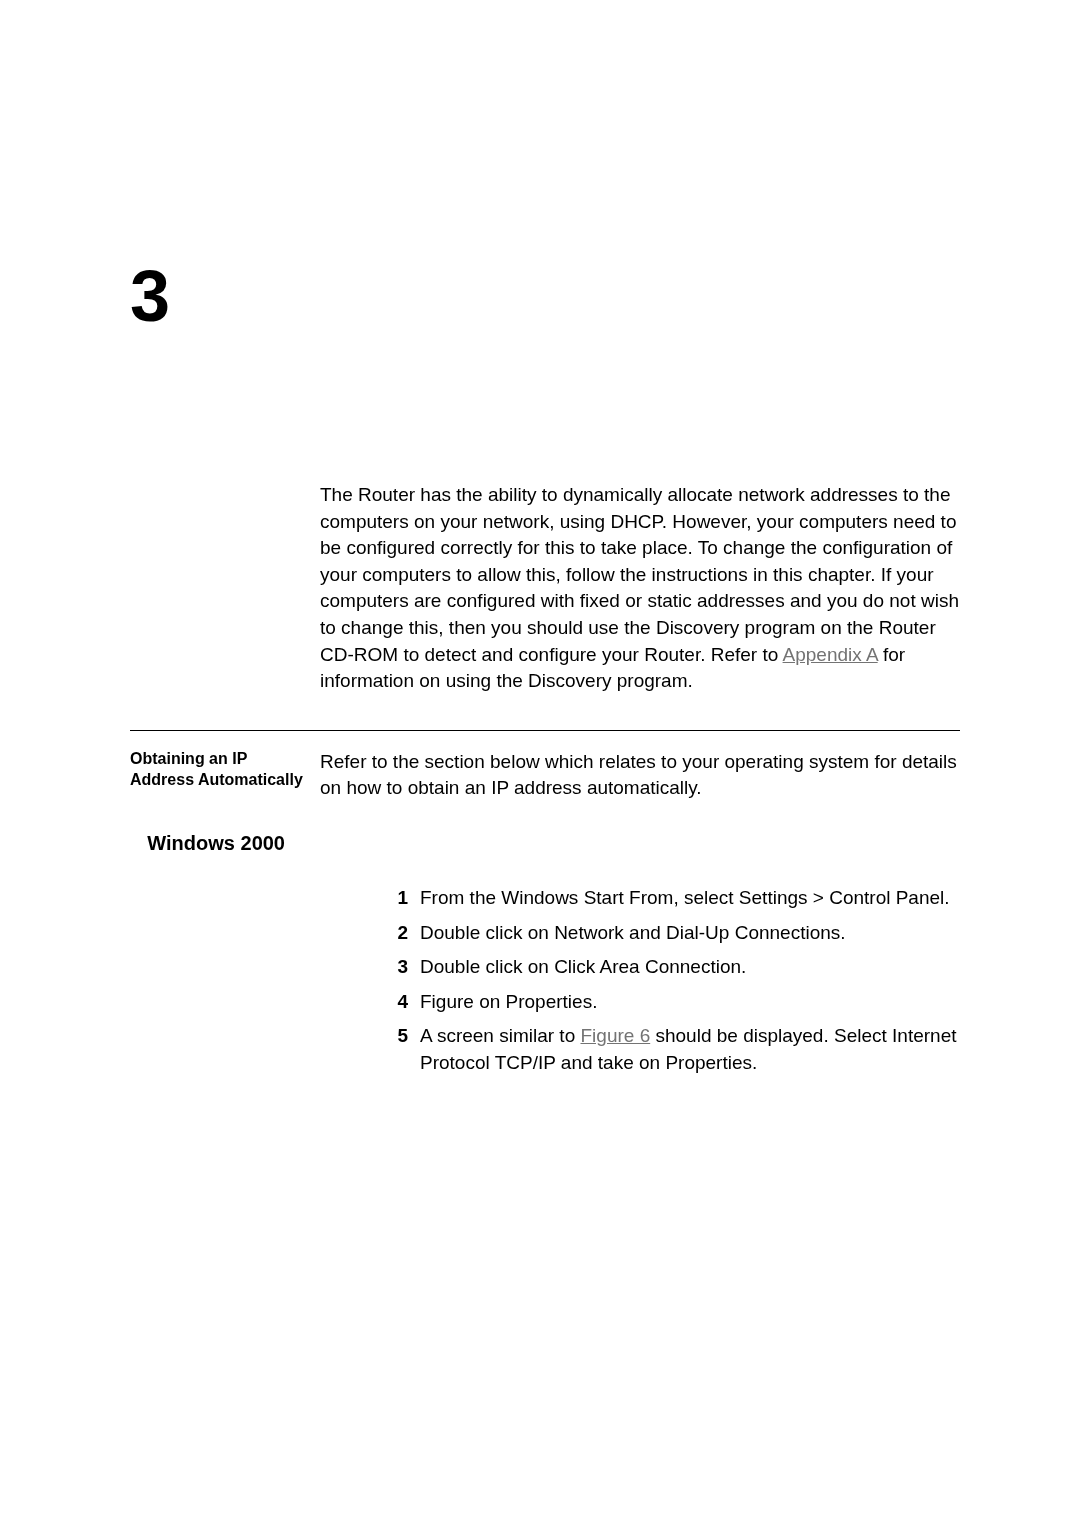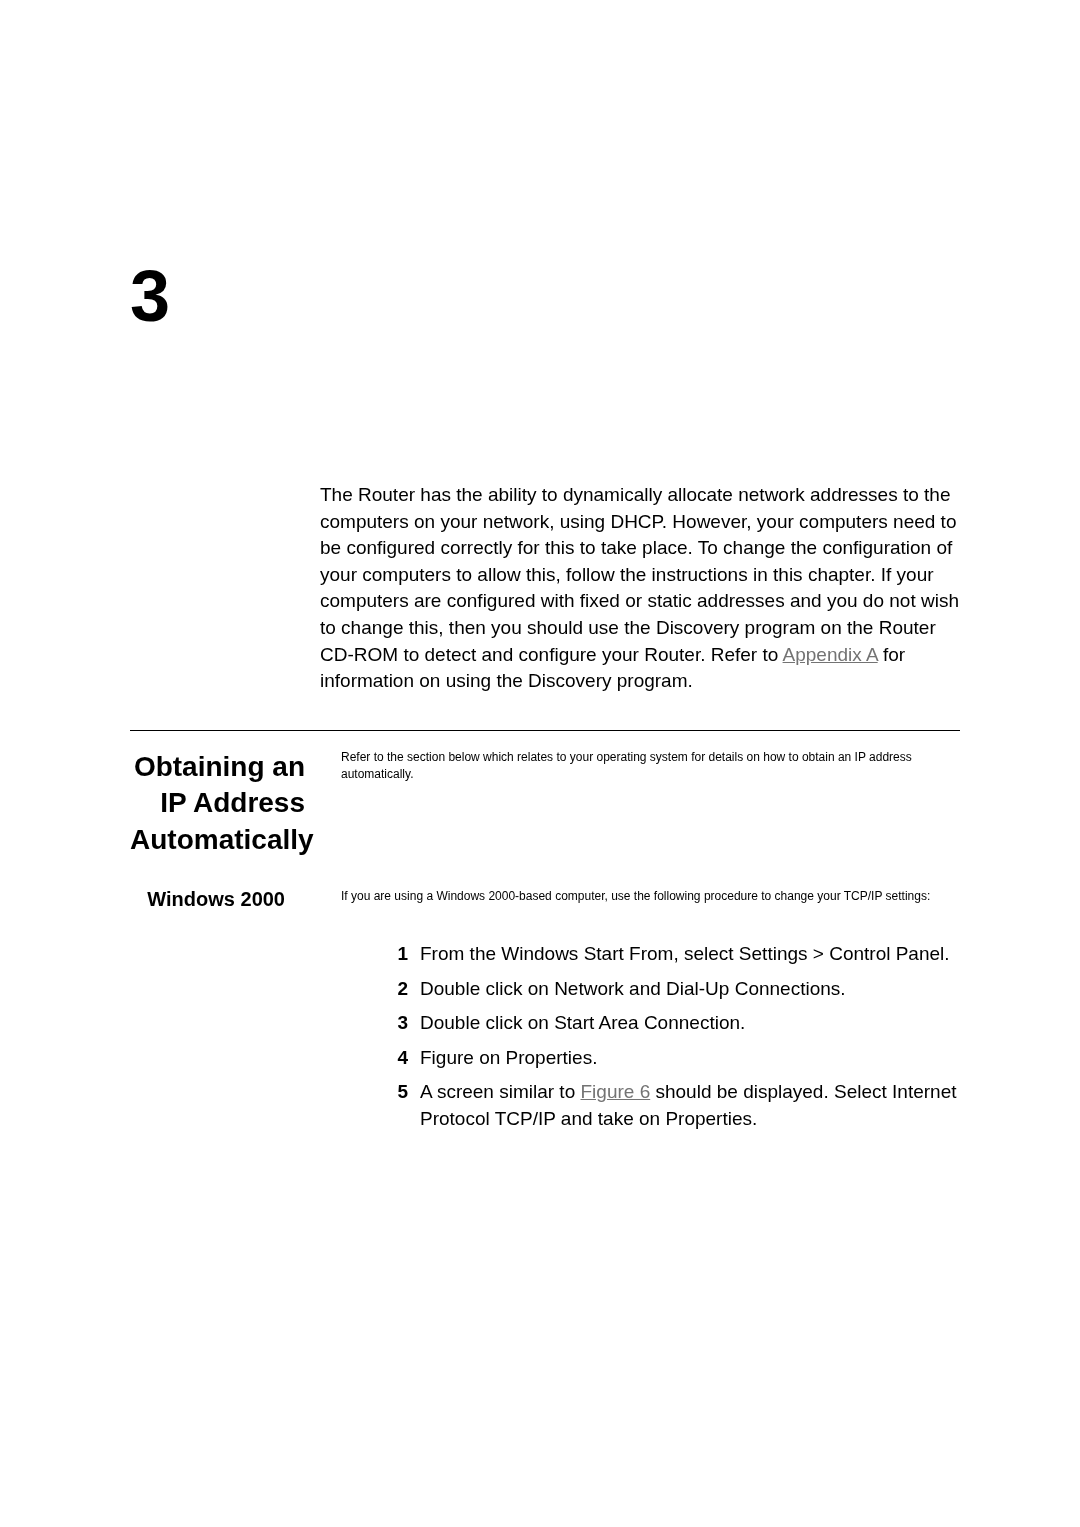--- a/index.html
+++ b/index.html
@@ -42,41 +42,39 @@
       margin-bottom: 30px;
     }
     .left-col {
       width: 190px;
       flex-shrink: 0;
       text-align: left;
       padding-right: 15px;
     }
     .right-col {
       flex: 1;
-      font-size: 12px;
+      font-size: 19px;
       line-height: 1.4;
-      margin-left: 21px;
     }
     .intro-text {
       margin-left: 190px;
       font-size: 19px;
       line-height: 1.4;
       margin-bottom: 35px;
     }
     .divider {
       border: none;
       border-top: 1px solid #000;
       margin: 0 0 18px 0;
       margin-left: 0;
     }
     .section-heading {
       font-weight: bold;
-      font-size: 28px;
+      font-size: 16px;
       line-height: 1.3;
-      text-align: right;
     }
     .sub-heading {
       font-weight: bold;
       font-size: 20px;
       text-align: right;
       padding-right: 20px;
     }
     .link {
       color: #737373;
       text-decoration: underline;
@@ -120,39 +118,38 @@
 
   <hr class="divider">
 
   <div class="content-block">
     <div class="left-col">
       <div class="section-heading">Obtaining an IP Address Automatically</div>
     </div>
     <div class="right-col">Refer to the section below which relates to your operating system for details on how to obtain an IP address automatically.</div>
   </div>
 
-  <div class="content-block" style="margin-top:20px;">
+  <div class="content-block" style="margin-top:20px;gap:28px;">
     <div class="left-col">
       <div class="sub-heading">Windows 2000</div>
     </div>
-    <div class="right-col">If you are using a Windows 2000-based computer, use the following procedure to change your TCP/IP settings:</div>
   </div>
 
   <div class="step-list">
       <div class="step-row">
         <div class="step-num">1</div>
         <div class="step-text"><span>From the Windows </span><span class="italic">Start</span><span> From, select </span><span class="italic">Settings &gt; Control Panel</span><span>.</span></div>
       </div>
       <div class="step-row">
         <div class="step-num">2</div>
         <div class="step-text"><span>Double click on </span><span class="italic">Network and Dial-Up Connections</span><span>.</span></div>
       </div>
       <div class="step-row">
         <div class="step-num">3</div>
-        <div class="step-text"><span>Double click on </span><span class="italic">Start Area Connection</span><span>.</span></div>
+        <div class="step-text"><span>Double click on </span><span class="italic">Click Area Connection</span><span>.</span></div>
       </div>
       <div class="step-row">
         <div class="step-num">4</div>
         <div class="step-text"><span>Figure on </span><span class="italic">Properties</span><span>.</span></div>
       </div>
       <div class="step-row">
         <div class="step-num">5</div>
         <div class="step-text"><span>A screen similar to </span><a class="link">Figure 6</a><span> should be displayed. Select </span><span class="italic">Internet Protocol TCP/IP</span><span> and take on </span><span class="italic">Properties</span><span>.</span></div>
       </div>
     </div>

